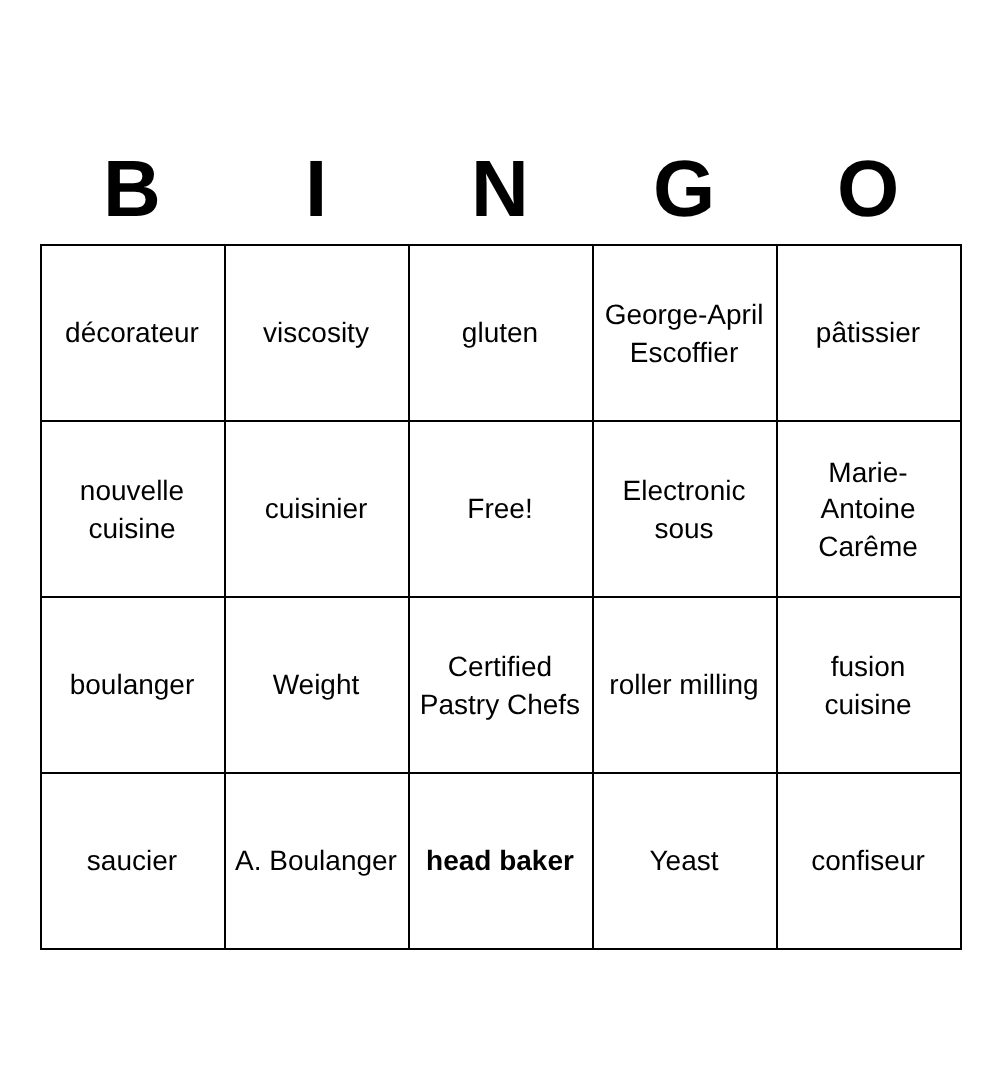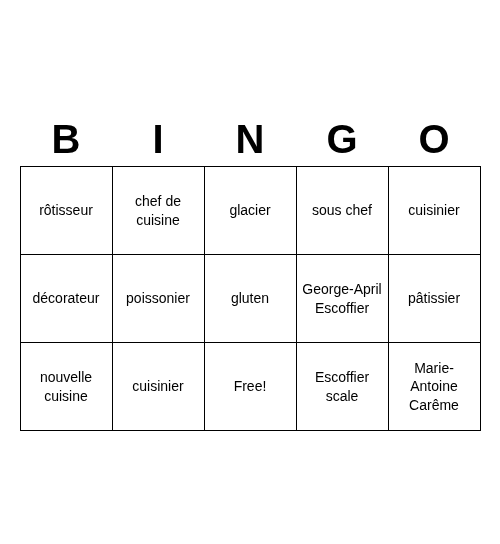--- a/index.html
+++ b/index.html
@@ -61,36 +61,43 @@
     <thead>
       <tr class="header-row">
         <th>B</th>
         <th>I</th>
         <th>N</th>
         <th>G</th>
         <th>O</th>
       </tr>
     </thead>
     <tbody id="bingo-body">
-    <tr>
-          <td>rôtisseur</td>
-          <td>chef de cuisine</td>
-          <td>glacier</td>
-          <td>sous chef</td>
-          <td>cuisinier</td>
-        </tr>
         <tr>
           <td>décorateur</td>
-          <td>poissonier</td>
+          <td>viscosity</td>
           <td class="gluten-text">gluten</td>
           <td class="small-text">George-April Escoffier</td>
           <td>pâtissier</td>
         </tr>
         <tr>
           <td>nouvelle cuisine</td>
           <td>cuisinier</td>
           <td class="free-cell">Free!</td>
-          <td class="small-text">Escoffier scale</td>
+          <td class="small-text">Electronic sous</td>
           <td class="small-text">Marie-Antoine Carême</td>
+        </tr>
+        <tr>
+          <td>boulanger</td>
+          <td>Weight</td>
+          <td class="xsmall-text">Certified Pastry Chefs</td>
+          <td>roller milling</td>
+          <td>fusion cuisine</td>
+        </tr>
+        <tr>
+          <td>saucier</td>
+          <td>A. Boulanger</td>
+          <td class="head-baker">head baker</td>
+          <td class="small-text">Yeast</td>
+          <td>confiseur</td>
         </tr>
       </tbody>
   </table>
 </div>
 
 </body></html>

